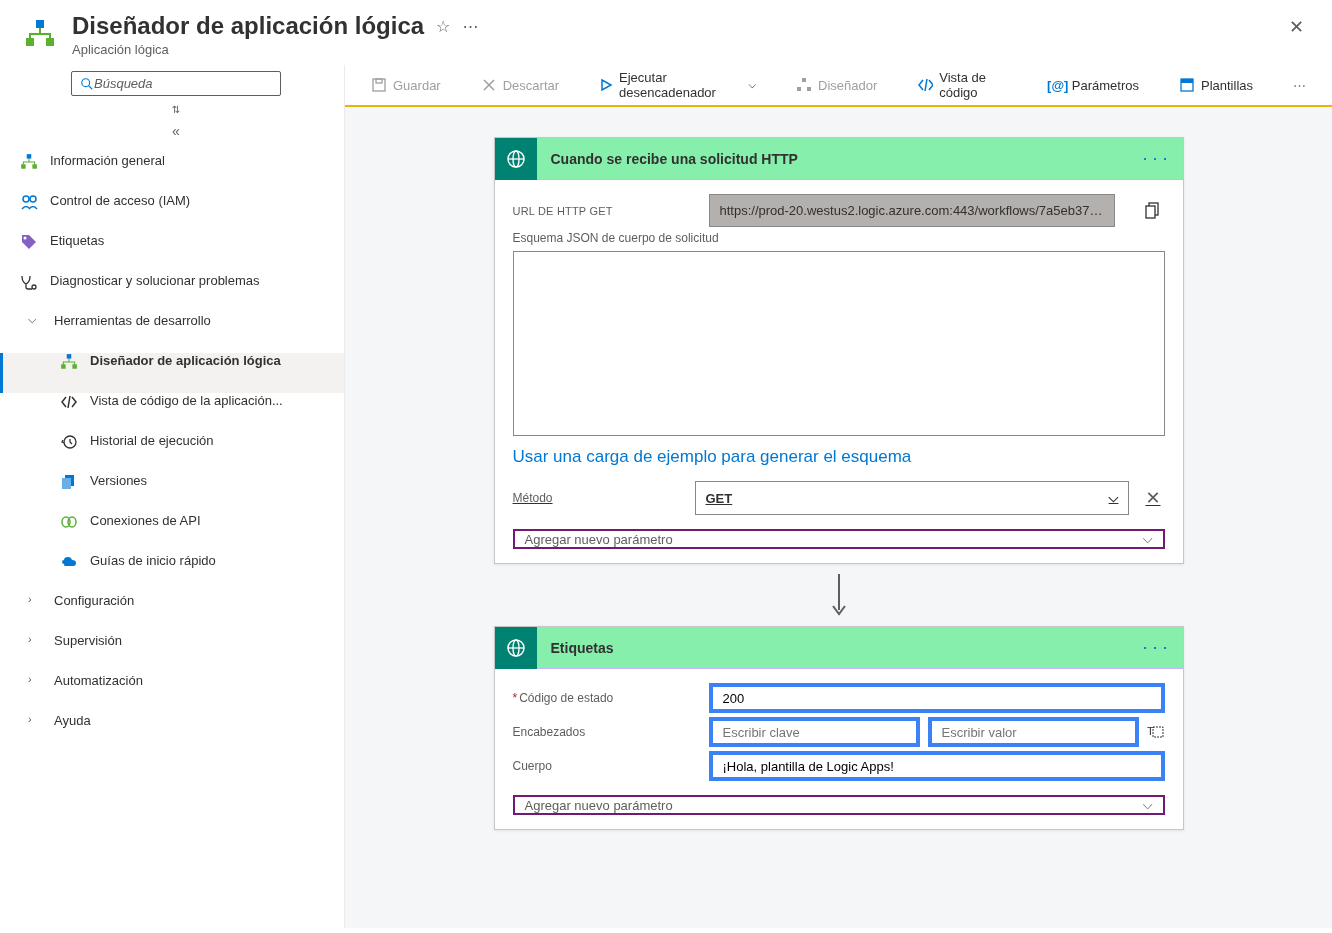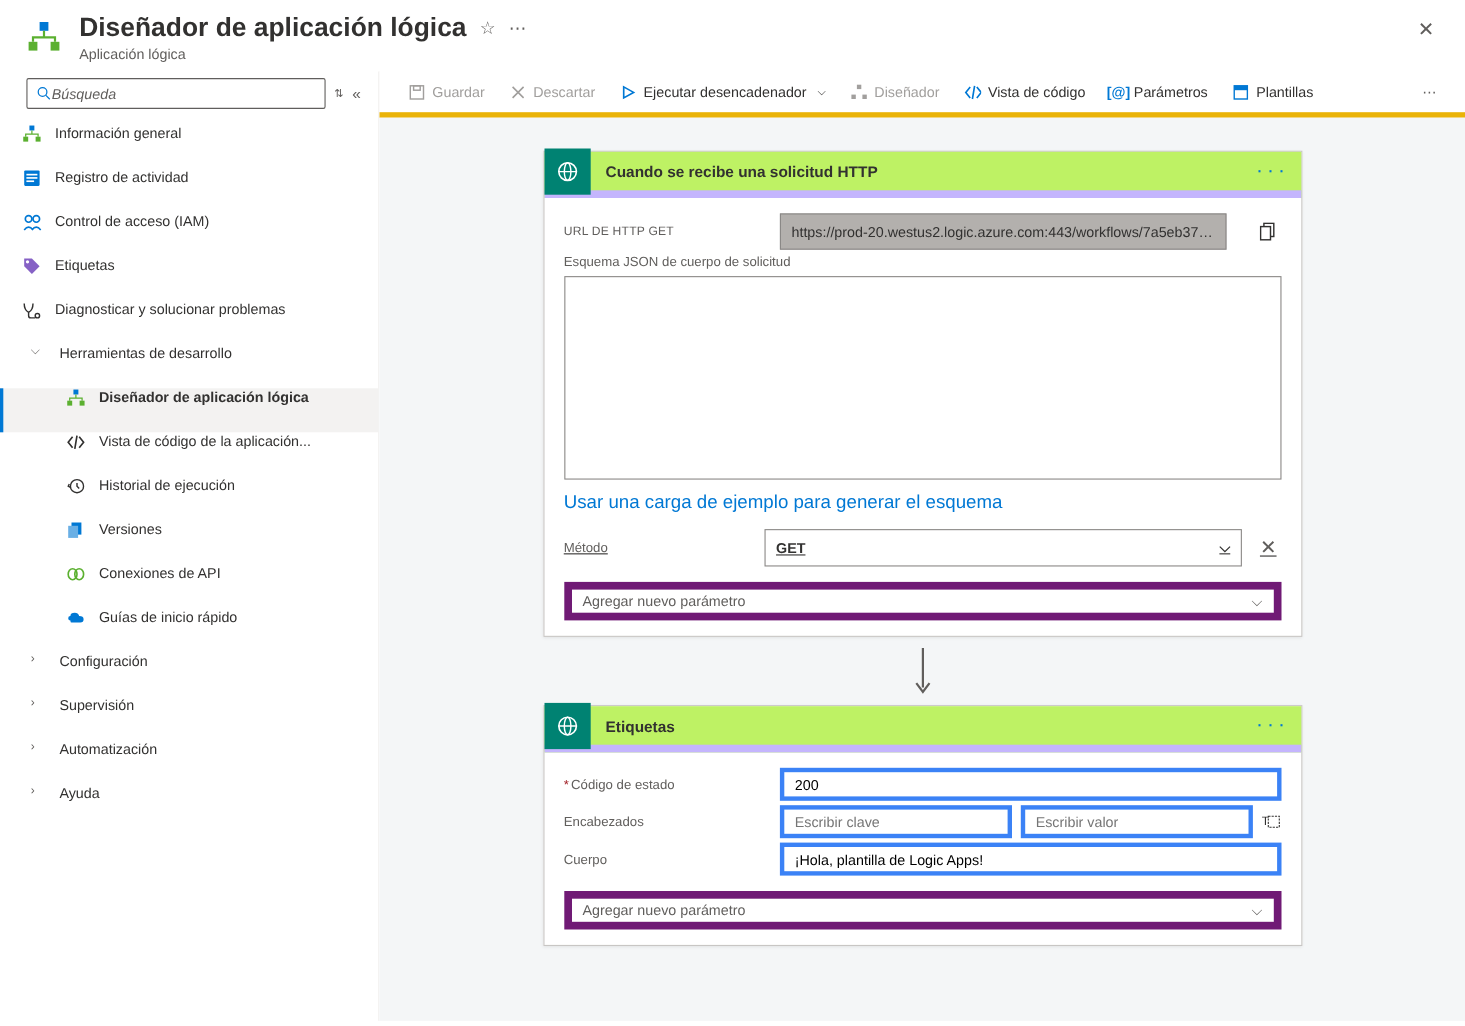--- a/index.html
+++ b/index.html
@@ -7,60 +7,60 @@
 .header { display: flex; align-items: flex-start; padding: 12px 20px 8px 24px; }
 .header-icon { width: 32px; height: 32px; margin-right: 16px; margin-top: 6px; }
 .header-text { flex: 1; }
 .header-title-row { display: flex; align-items: center; gap: 12px; }
 .page-title { font-size: 24px; font-weight: 600; color: #323130; }
 .star-icon, .more-dots { color: #605e5c; font-size: 16px; cursor: pointer; }
 .subtitle { font-size: 13px; color: #605e5c; margin-top: 2px; }
 .close-btn { font-size: 18px; color: #605e5c; cursor: pointer; padding: 4px 8px; }
 .layout { display: flex; height: calc(100% - 70px); }
 .sidebar { width: 345px; border-right: 1px solid #edebe9; display: flex; flex-direction: column; }
-.search-row { display: flex; align-items: center; padding: 6px 16px 10px 24px; gap: 8px; }
+.search-row { display: flex; align-items: center; padding: 6px 16px 10px 24px; gap: 8px; flex-direction: column; }
 .search-box { flex: 1; display: flex; align-items: center; border: 1px solid #605e5c; border-radius: 2px; padding: 4px 8px; height: 28px; }
 .search-box input { border: none; outline: none; flex: 1; font-size: 13px; font-style: italic; color: #605e5c; }
 .search-box input::placeholder { font-style: italic; color: #605e5c; }
 .updown-icon { color: #605e5c; font-size: 10px; cursor: pointer; }
 .collapse-icon { color: #605e5c; font-size: 14px; cursor: pointer; }
 .nav { flex: 1; overflow-y: auto; padding-top: 4px; }
 .nav-item { display: flex; align-items: flex-start; height: 40px; padding: 0 16px 0 20px; cursor: pointer; gap: 12px; }
 .nav-item.active { background: #f3f2f1; font-weight: 600; border-left: 3px solid #0078d4; padding-left: 25px; }
 .nav-item.child { padding-left: 60px; }
 .nav-item.child.active { padding-left: 57px; }
 .nav-item .nicon { width: 18px; height: 18px; display: flex; align-items: center; justify-content: center; }
 .nav-item.expandable { padding-left: 28px; }
 .chev { font-size: 11px; color: #605e5c; width: 14px; }
 .main { flex: 1; display: flex; flex-direction: column; background: #fff; }
-.toolbar { display: flex; align-items: center; height: 42px; border-bottom: 5px solid #eab308; padding: 0 16px; gap: 2px; }
+.toolbar { display: flex; align-items: center; height: 42px; border-bottom: 2px solid #eab308; padding: 0 16px; gap: 20px; }
 .tb-btn { display: flex; align-items: center; gap: 6px; padding: 6px 10px; cursor: pointer; font-size: 13px; color: #323130; }
 .tb-btn.disabled { color: #a19f9d; cursor: default; }
 .tb-icon { width: 16px; height: 16px; display: flex; align-items: center; justify-content: center; }
 .tb-more { margin-left: auto; color: #605e5c; cursor: pointer; padding: 6px 10px; }
 .canvas { flex: 1; background: #f4f6f7; padding: 30px 0; overflow-y: auto; display: flex; flex-direction: column; align-items: center; }
 .card { width: 690px; background: #fff; border: 1px solid #c8c6c4; box-shadow: 0 1px 3px rgba(0,0,0,0.08); }
-.card-header { display: flex; align-items: center; height: 42px; background: #bef264; border-bottom: 7px solid #c4b5fd; }
+.card-header { display: flex; align-items: center; height: 42px; background: #86efac; border-bottom: 1px solid #c4b5fd; }
 .card-header-icon { width: 42px; height: 42px; background: #008272; display: flex; align-items: center; justify-content: center; }
 .card-header-title { flex: 1; padding: 0 14px; font-size: 14px; font-weight: 600; }
 .card-header-more { padding: 0 14px; color: #0078d4; cursor: pointer; font-weight: bold; letter-spacing: 1px; }
 .card-body { padding: 14px 18px; }
 .field-row { display: flex; align-items: center; margin-bottom: 4px; gap: 26px; }
 .field-label { width: 170px; font-size: 12px; color: #605e5c; text-transform: none; }
 .field-label.caps { text-transform: uppercase; letter-spacing: 0.2px; font-size: 11px; }
 .url-box { flex: 1; background: #b3b0ad; color: #323130; padding: 8px 10px; font-size: 13px; border: 1px solid #8a8886; white-space: nowrap; overflow: hidden; text-overflow: ellipsis; }
 .copy-btn { width: 24px; height: 24px; cursor: pointer; display: flex; align-items: center; justify-content: center; color: #323130; }
 .schema-label { font-size: 12px; color: #605e5c; margin-bottom: 6px; }
 .schema-box { width: 100%; height: 185px; border: 1px solid #8a8886; resize: none; outline: none; font-family: monospace; padding: 6px; }
 .link-text { color: #0078d4; font-size: 17px; cursor: pointer; margin-top: 8px; display: inline-block; }
 .method-row { display: flex; align-items: center; margin-top: 14px; gap: 12px; text-decoration: underline; }
 .select-box { flex: 1; border: 1px solid #8a8886; height: 34px; display: flex; align-items: center; padding: 0 10px; justify-content: space-between; cursor: pointer; font-weight: 600; }
 .x-remove { font-size: 18px; color: #605e5c; cursor: pointer; padding: 0 4px; }
 .param-row { margin-top: 14px; }
-.param-select { width: 100%; border: 7px solid #701a75; height: 35px; display: flex; align-items: center; padding: 0 10px; justify-content: space-between; cursor: pointer; color: #605e5c; }
+.param-select { width: 100%; border: 2px solid #701a75; height: 20px; display: flex; align-items: center; padding: 0 10px; justify-content: space-between; cursor: pointer; color: #605e5c; }
 .arrow-down { width: 30px; height: 50px; margin: 6px 0; display: flex; align-items: center; justify-content: center; }
 .req-star { color: #a4262c; margin-right: 2px; }
 .input-box { flex: 1; border: 4px solid #3b82f6; height: 30px; padding: 0 10px; outline: none; font-size: 13px; }
 .headers-row { display: flex; gap: 8px; flex: 1; align-items: center; }
 .headers-row .input-box { flex: 1; }
 .insert-icon { cursor: pointer; color: #323130; }
 </style>
 </head>
 <body>
 
@@ -104,31 +104,20 @@
               <rect x="12" y="2" width="8" height="8" fill="#0078d4"></rect>
               <rect x="2" y="20" width="8" height="8" fill="#5bb030"></rect>
               <rect x="22" y="20" width="8" height="8" fill="#5bb030"></rect>
               <path d="M16 10 L16 16 M6 20 L6 16 L26 16 L26 20" stroke="#5bb030" stroke-width="2" fill="none"></path>
             </svg>
           </span>
           <span>Información general</span>
         </div>
       <div class="nav-item">
           <span class="nicon">
-            <svg width="16" height="16">
-              <rect x="1" y="1" width="14" height="14" fill="#0078d4" rx="1"></rect>
-              <rect x="3" y="4" width="10" height="1.5" fill="#fff"></rect>
-              <rect x="3" y="7" width="10" height="1.5" fill="#fff"></rect>
-              <rect x="3" y="10" width="7" height="1.5" fill="#fff"></rect>
-            </svg>
-          </span>
-          <span>Registro de actividad</span>
-        </div>
-      <div class="nav-item">
-          <span class="nicon">
             <svg width="18" height="16">
               <circle cx="6" cy="5" r="3" fill="none" stroke="#0078d4" stroke-width="1.5"></circle>
               <circle cx="13" cy="5" r="3" fill="none" stroke="#0078d4" stroke-width="1.5"></circle>
               <path d="M2 15 Q6 10 10 15 M9 15 Q13 10 17 15" fill="none" stroke="#0078d4" stroke-width="1.5"></path>
             </svg>
           </span>
           <span>Control de acceso (IAM)</span>
         </div>
       <div class="nav-item">
           <span class="nicon">

